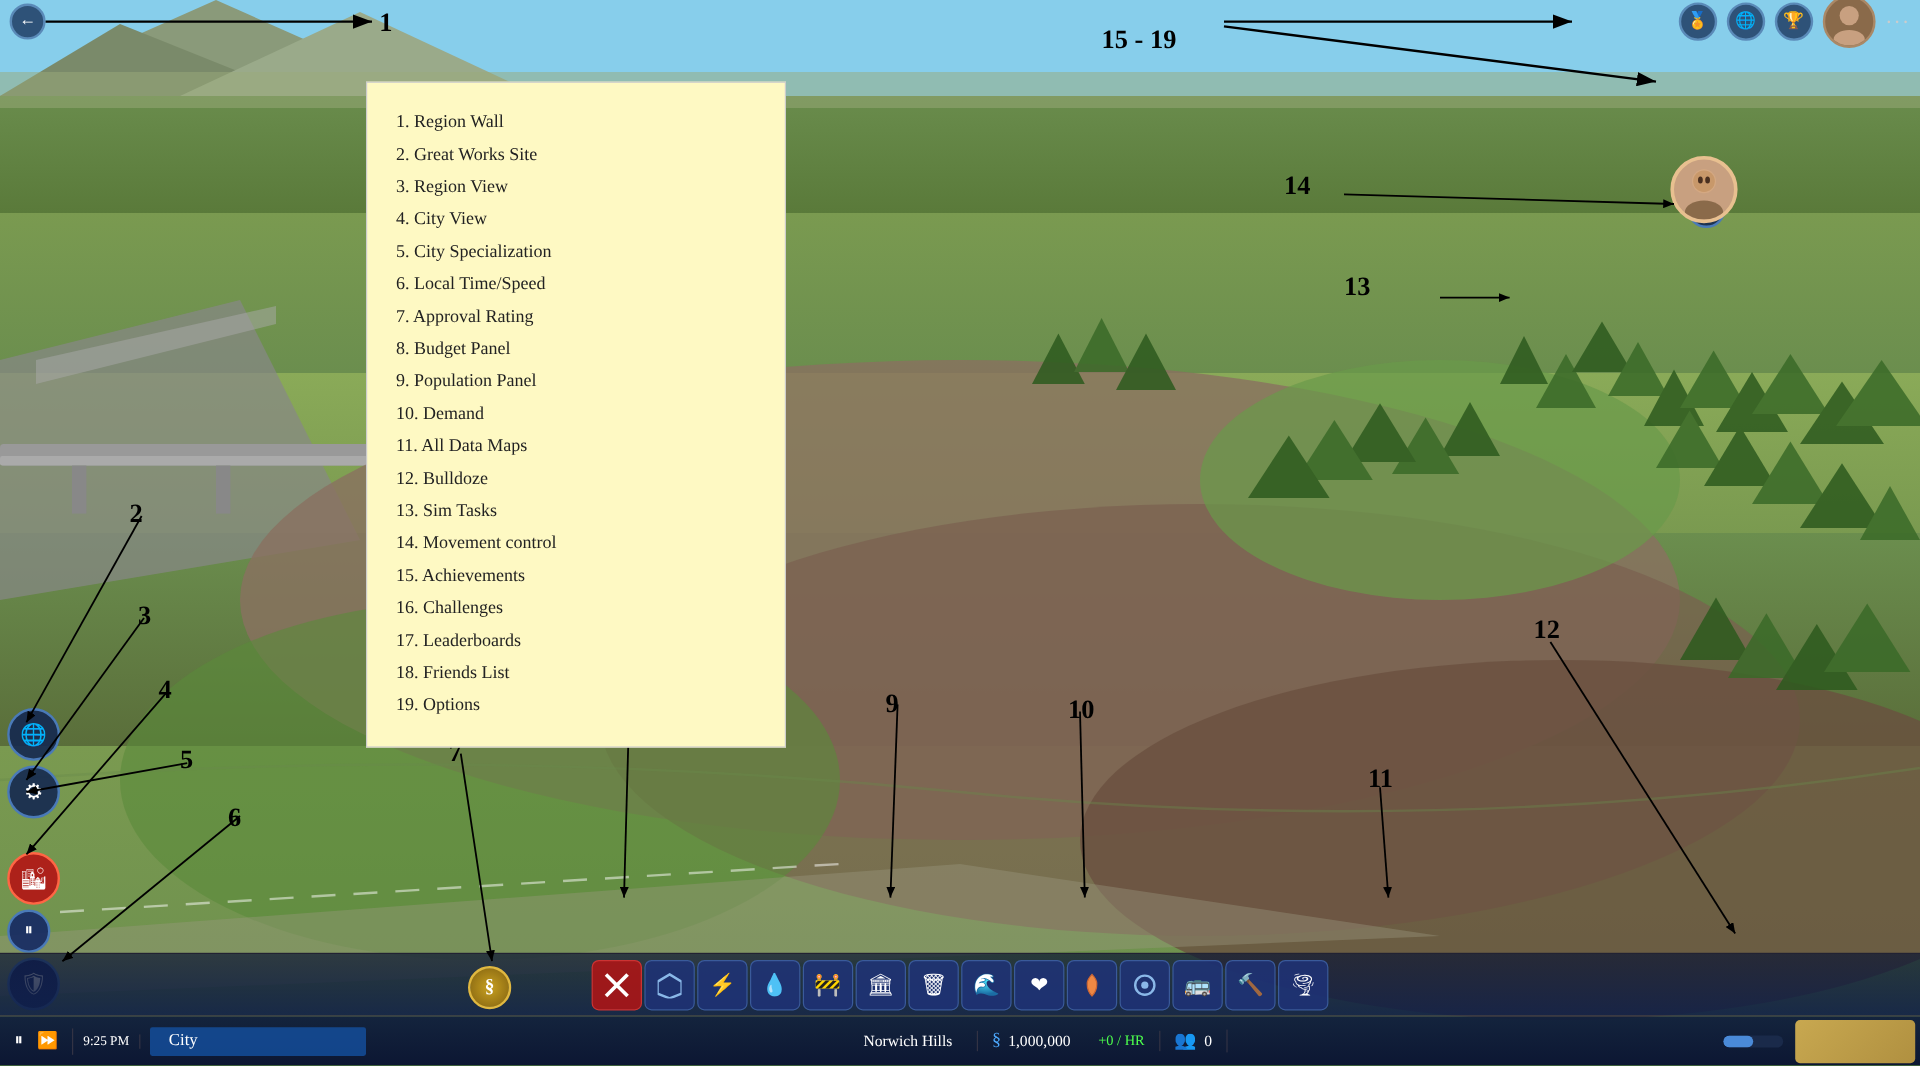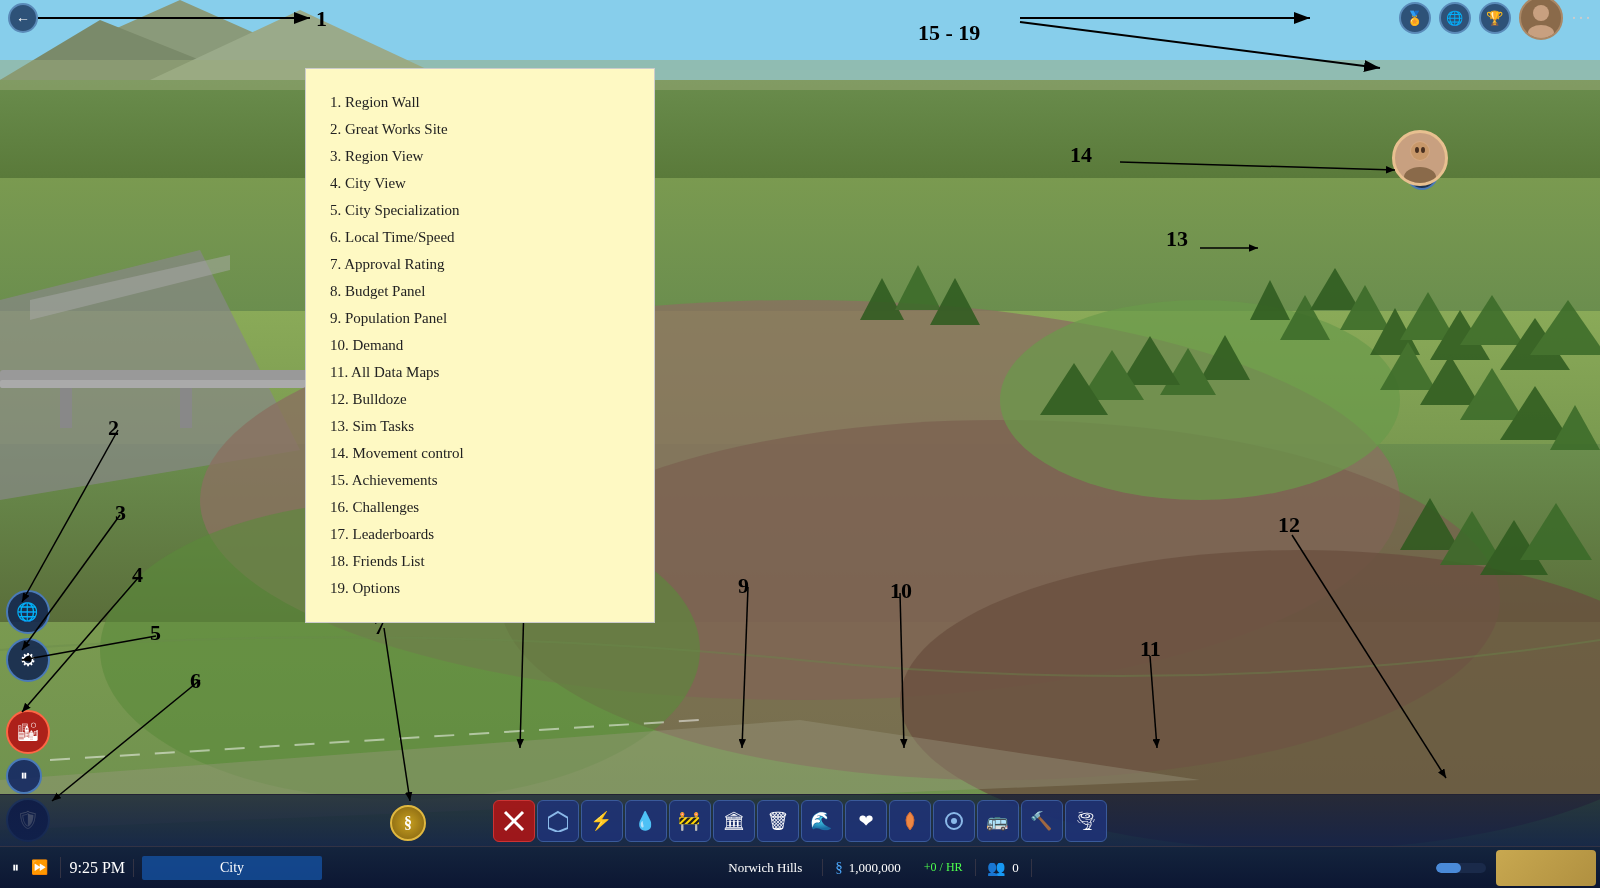--- a/index.html
+++ b/index.html
@@ -172,34 +172,34 @@
 
     .pause-btn {
       color: white;
       font-size: 14px;
       cursor: pointer;
       padding: 2px 4px;
     }
 
     #time-display {
       color: white;
-      font-size: 16px;
+      font-size: 11px;
       padding: 0 8px;
       border-right: 1px solid #334;
     }
 
     #city-name-bar {
       background: rgba(20,80,160,0.8);
       color: white;
       font-size: 14px;
       padding: 4px 16px;
       margin-left: 8px;
       border-radius: 2px;
       min-width: 180px;
-      text-align: center;
+      text-align: left;
     }
 
     #bottom-stats {
       display: flex;
       align-items: flex-end;
       gap: 12px;
       padding: 0 12px;
       margin-left: auto;
       font-family: Liberation Serif, serif;
     }
@@ -460,21 +460,21 @@
 <div class="num-annotation" style="left:115px; top:500px;">3</div>
 <div class="num-annotation" style="left:132px; top:562px;">4</div>
 <div class="num-annotation" style="left:150px; top:620px;">5</div>
 <div class="num-annotation" style="left:190px; top:668px;">6</div>
 <div class="num-annotation" style="left:374px; top:614px;">7</div>
 <div class="num-annotation" style="left:512px; top:590px;">8</div>
 <div class="num-annotation" style="left:738px; top:573px;">9</div>
 <div class="num-annotation" style="left:890px; top:578px;">10</div>
 <div class="num-annotation" style="left:1140px; top:636px;">11</div>
 <div class="num-annotation" style="left:1278px; top:512px;">12</div>
-<div class="num-annotation" style="left:1166px; top:226px;">13</div>
+<div class="num-annotation" style="left:1120px; top:226px;">13</div>
 <div class="num-annotation" style="left:1070px; top:142px;">14</div>
 
 <svg id="arrows-svg" xmlns="http://www.w3.org/2000/svg">
 
   <line x1="38" y1="18" x2="310" y2="18" stroke="black" stroke-width="2" marker-end="url(#arrowhead)"></line>
 
   <line x1="1020" y1="18" x2="1310" y2="18" stroke="black" stroke-width="2" marker-end="url(#arrowhead)"></line>
 
   <line x1="1020" y1="22" x2="1380" y2="68" stroke="black" stroke-width="2" marker-end="url(#arrowhead)"></line>
 

